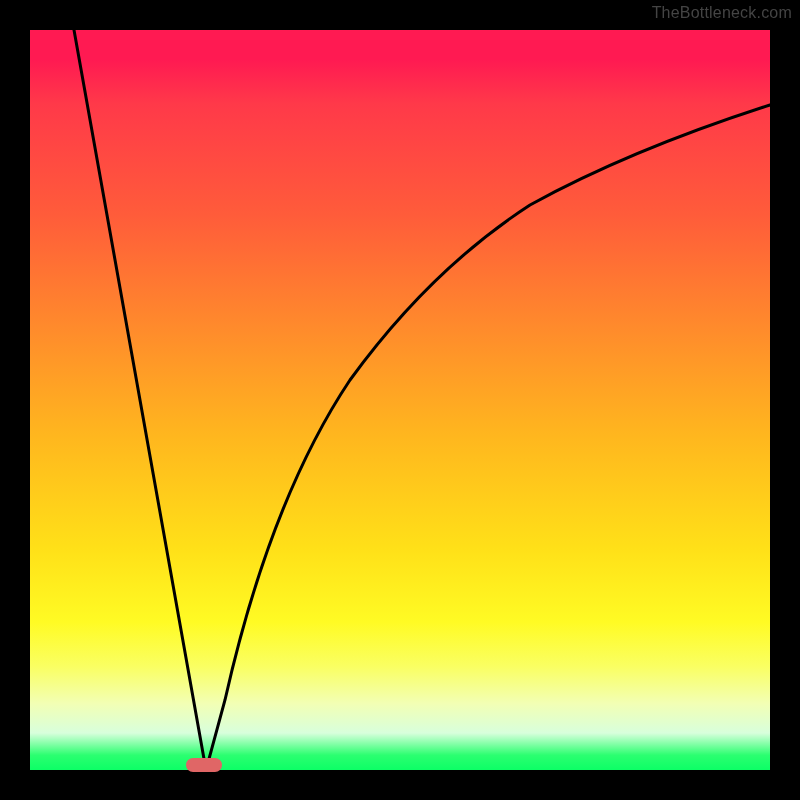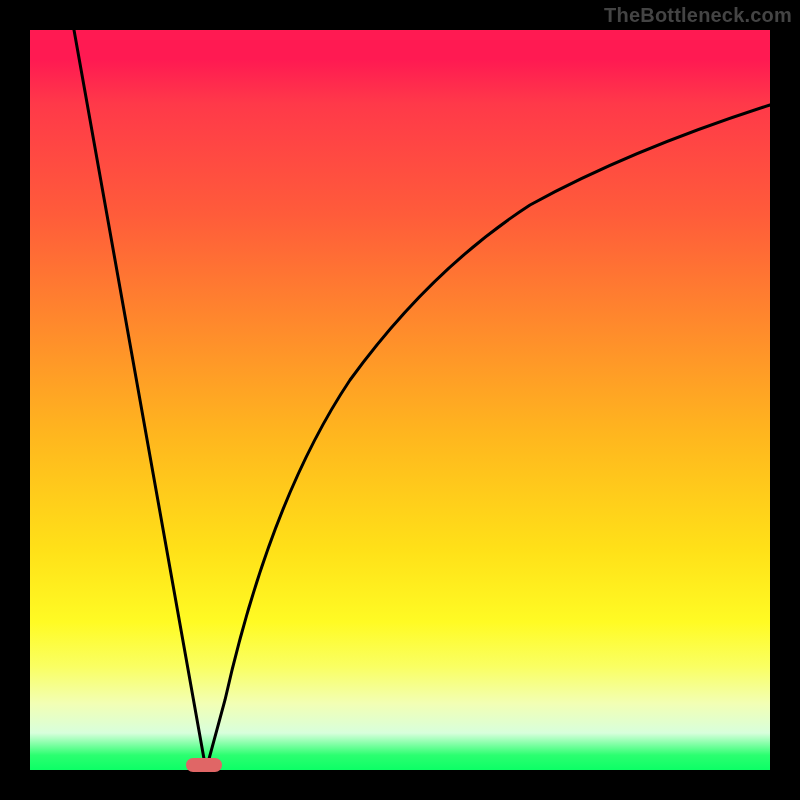--- a/index.html
+++ b/index.html
@@ -55,22 +55,22 @@
     width: 36px;
     height: 14px;
     left: 156px;
     bottom: -2px;
   }
   .watermark {
     position: absolute;
     top: 4px;
     right: 8px;
     color: #444;
-    font-size: 20px;
-    font-weight: 700;
+    font-size: 16px;
+    font-weight: 400;
     letter-spacing: 0.2px;
   }
 </style>
 </head>
 <body>
 
 <div class="frame">
 
   <div class="plot-area">
 

